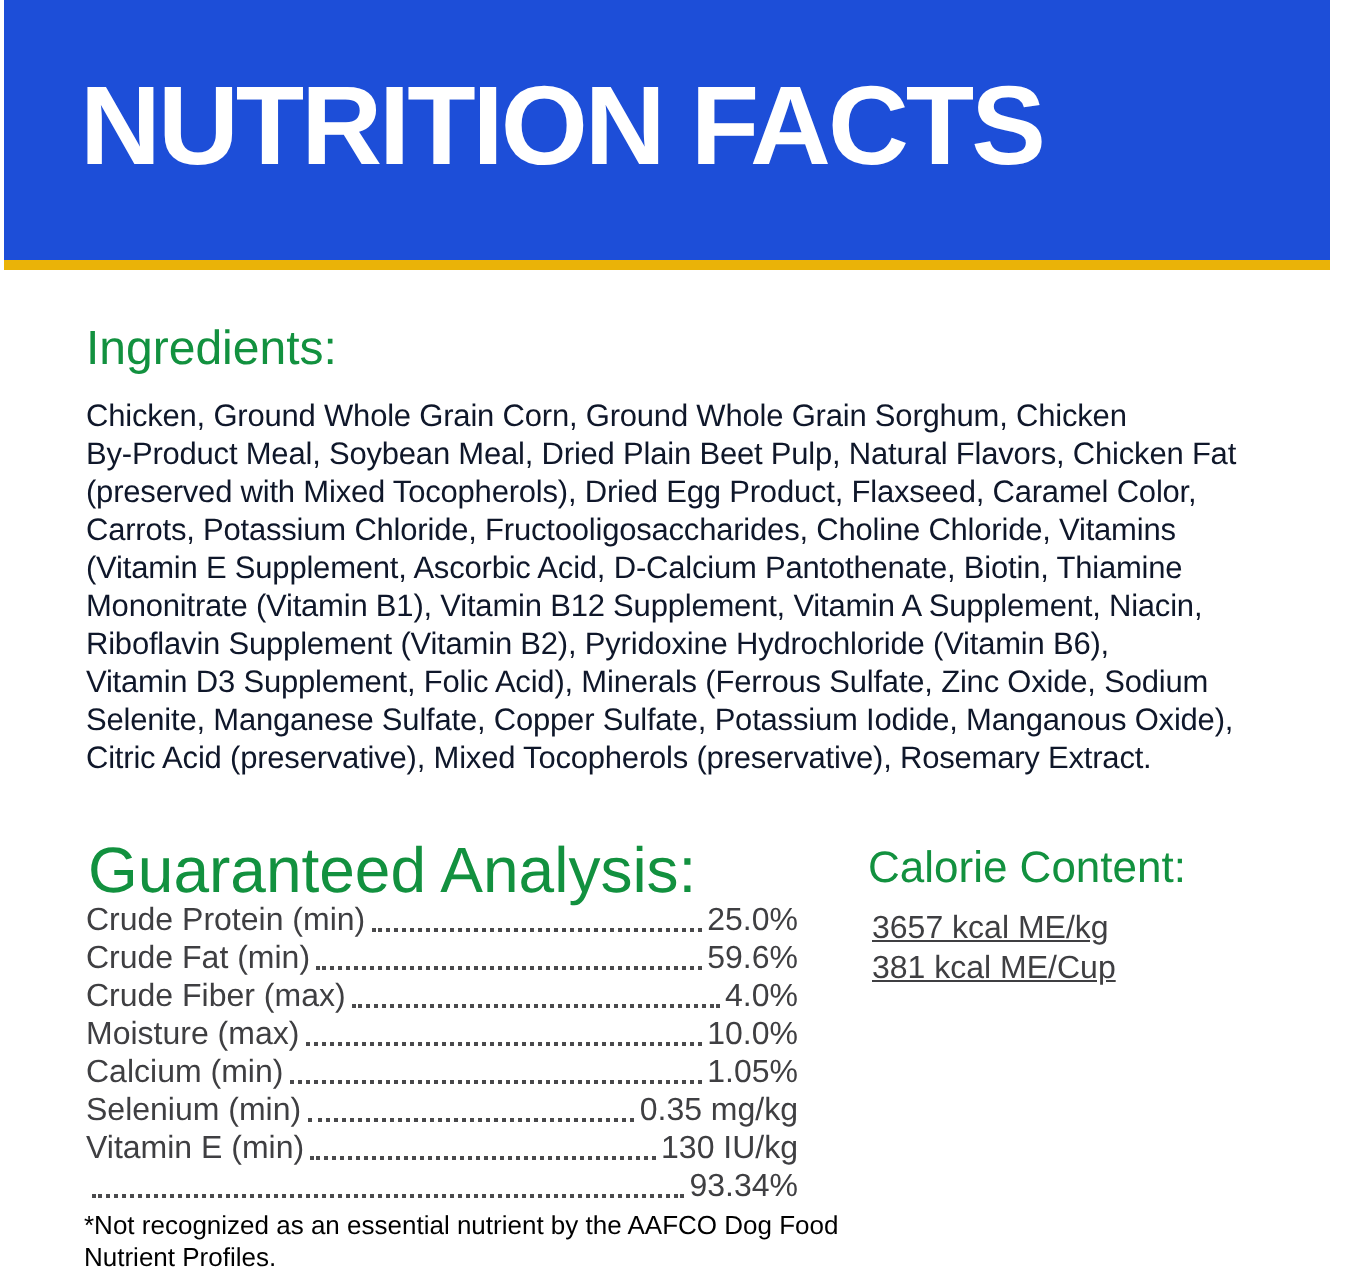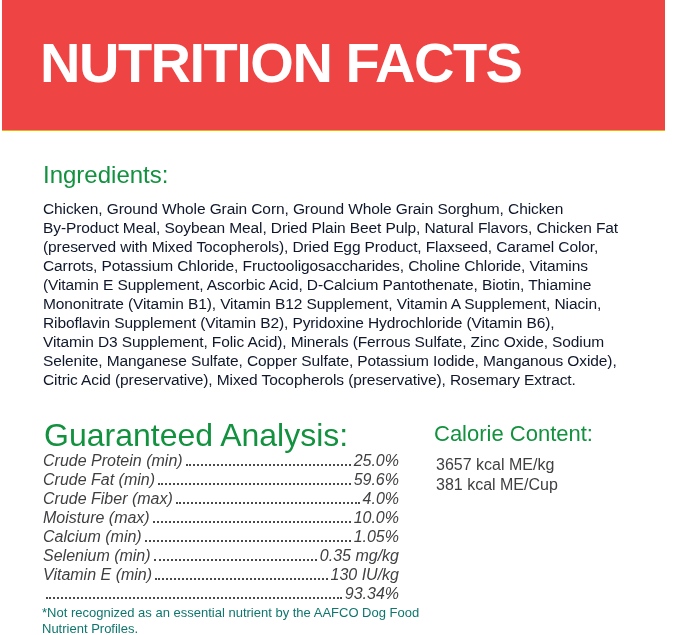--- a/index.html
+++ b/index.html
@@ -7,22 +7,22 @@
     position:relative;
     width:679px; height:635px;
     background:#ffffff;
     overflow:hidden;
     font-family:"Liberation Sans", sans-serif;
     color:#414145;
   }
   
   .band {
     position:absolute; top:0; left:2px; right:14px; height:130px;
-    background:#ef4444;
-    border-bottom:1px solid #eab308;
+    background:#1d4ed8;
+    border-bottom:5px solid #eab308;
   }
   .band-title {
     position:absolute; top:30px; left:38px;
     font-size:56px; font-weight:800; letter-spacing:-1.5px;
     color:#ffffff; white-space:nowrap;
   }
   
   .green-head {
     position:absolute;
     font-weight:400; color:#12913f; white-space:nowrap;
@@ -36,38 +36,38 @@
     font-size:15.5px; line-height:19px; letter-spacing:-0.1px;
     color:#0f172a; white-space:pre-line;
   }
   
   .ga-list {
     position:absolute; top:451px; left:43px; width:356px;
     font-size:16px; color:#3f3f42;
   }
   .ga-row {
     display:flex; align-items:flex-end;
-    height:19px; line-height:18px;font-style:italic;
+    height:19px; line-height:18px;
   }
   .ga-label { white-space:nowrap; }
   .ga-leader {
     flex:1 1 auto; min-width:8px;
     border-bottom:2px dotted #4a4a4c;
     margin:0 3px 4px 3px;
   }
   .ga-value { white-space:nowrap; }
   
   .cal-lines {
     position:absolute; top:455px; left:436px;
-    font-size:16px; line-height:19.5px; color:#3f3f42;
+    font-size:16px; line-height:19.5px; color:#3f3f42;text-decoration:underline;
   }
   
   .footnote {
     position:absolute; top:605px; left:42px; width:420px;
-    font-size:13px; line-height:15.5px; color:#0f766e;
+    font-size:13px; line-height:15.5px; color:#000000;
     white-space:pre-line;
   }
 </style>
 </head>
 <body>
 
 <div class="canvas">
 
   <div class="band">
     <div class="band-title">NUTRITION FACTS</div>

